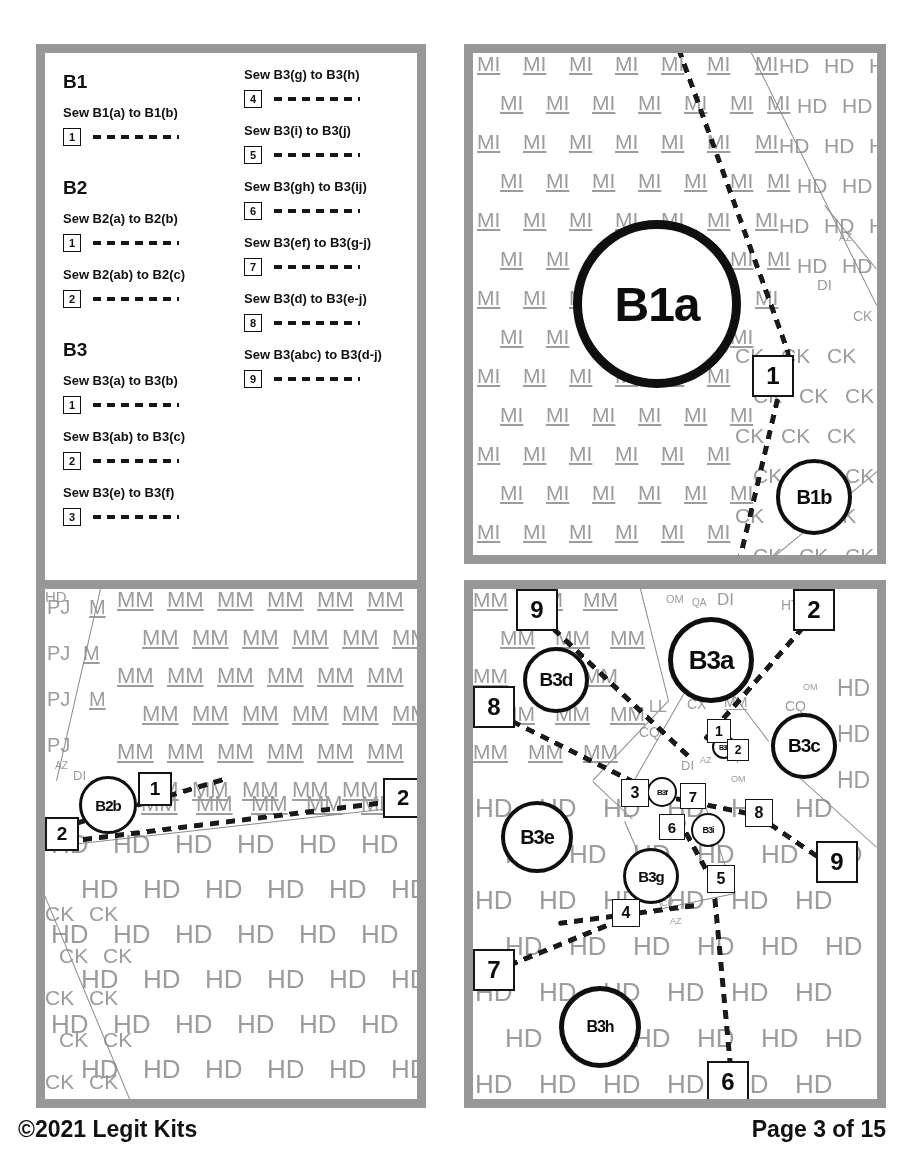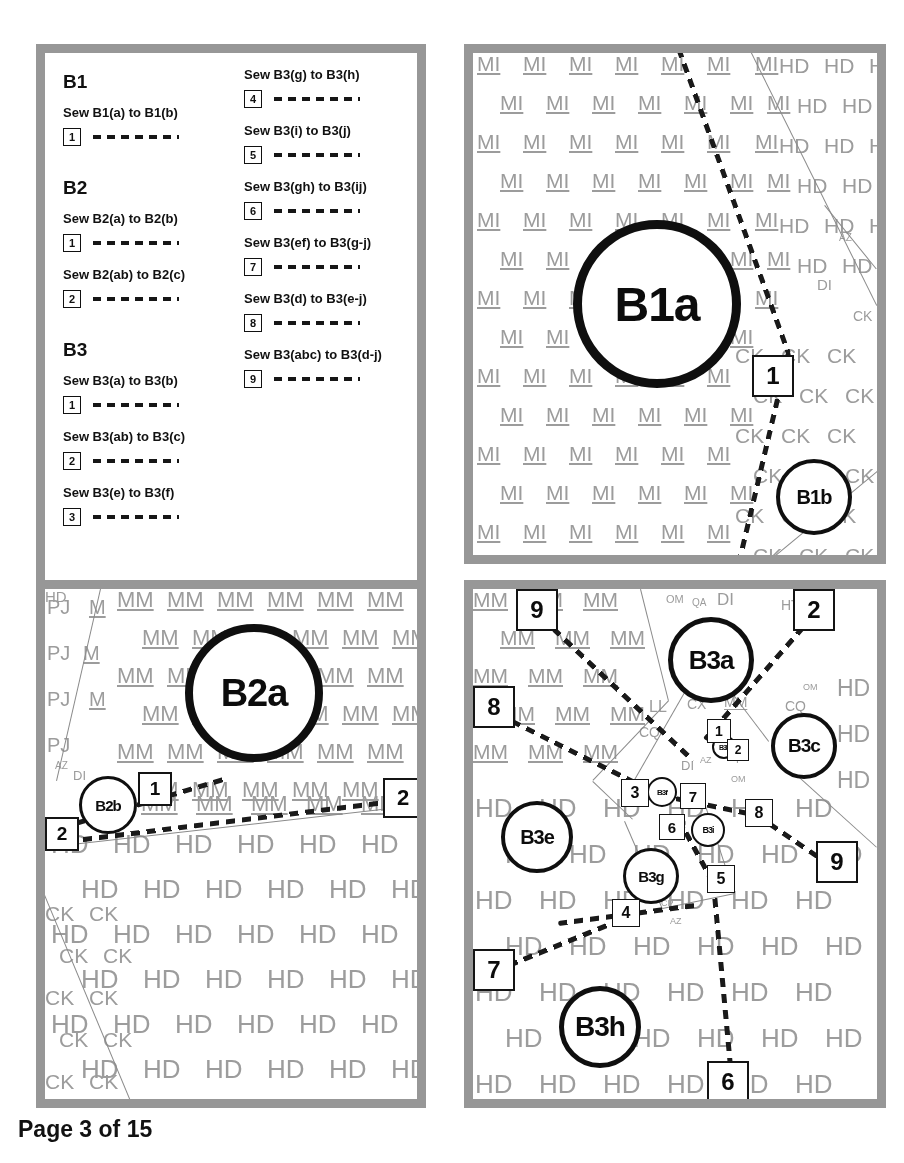--- a/index.html
+++ b/index.html
@@ -346,21 +346,20 @@
       <span class="bg-code" style="left: 0px; top: 482px; font-size: 21px;">CK</span>
       <span class="bg-code" style="left: 44px; top: 482px; font-size: 21px;">CK</span>
       <span class="bg-code" style="left: 0px; top: 0px; font-size: 15px;">HD</span>
       <span class="bg-code" style="left: 10px; top: 172px; font-size: 10px;">AZ</span>
       <span class="bg-code" style="left: 28px; top: 180px; font-size: 13px;">DI</span>
       <div class="seam" style="left: 56px; top: 0px; width: 196.977px; transform: rotate(1.79607rad);"></div>
       <div class="seam" style="left: 0px; top: 258px; width: 374.363px; transform: rotate(-0.112427rad);"></div>
       <div class="seam" style="left: 0px; top: 306px; width: 223.231px; transform: rotate(1.17532rad);"></div>
       <div class="stitch" style="left: 6px; top: 252px; width: 352.632px; transform: rotate(-0.122245rad);"></div>
       <div class="stitch" style="left: 30px; top: 232px; width: 154.402px; transform: rotate(-0.288975rad);"></div>
-      <div class="piece-circle" style="left: 140px; top: 35px; width: 122px; height: 122px; border-width: 8px; font-size: 38px;">B2a</div>
       <div class="piece-circle" style="left: 34px; top: 187px; width: 52px; height: 52px; border-width: 3px; font-size: 15px;">B2b</div>
       <div class="seam-num" style="left: 93px; top: 183px; width: 30px; height: 30px; border-width: 2.5px; font-size: 19px;">1</div>
       <div class="seam-num" style="left: 0px; top: 228px; width: 30px; height: 30px; border-width: 2.5px; font-size: 19px;">2</div>
       <div class="seam-num" style="left: 338px; top: 189px; width: 36px; height: 36px; border-width: 2.5px; font-size: 22px;">2</div>
     </div>
   <div class="panel diagram" id="panel-b3">
       <span class="bg-code u" style="left: 0px; top: 0px; font-size: 21px;">MM</span>
       <span class="bg-code u" style="left: 55px; top: 0px; font-size: 21px;">MM</span>
       <span class="bg-code u" style="left: 110px; top: 0px; font-size: 21px;">MM</span>
       <span class="bg-code u" style="left: 27px; top: 38px; font-size: 21px;">MM</span>
@@ -450,39 +449,41 @@
       <div class="stitch" style="left: 82px; top: 38px; width: 192.416px; transform: rotate(0.755995rad);"></div>
       <div class="stitch" style="left: 332px; top: 40px; width: 148.822px; transform: rotate(2.28963rad);"></div>
       <div class="stitch" style="left: 40px; top: 130px; width: 152.053px; transform: rotate(0.463648rad);"></div>
       <div class="stitch" style="left: 188px; top: 204px; width: 99.0404px; transform: rotate(0.203336rad);"></div>
       <div class="stitch" style="left: 285px; top: 224px; width: 76.2758px; transform: rotate(0.598911rad);"></div>
       <div class="stitch" style="left: 35px; top: 374px; width: 122.004px; transform: rotate(-0.386595rad);"></div>
       <div class="stitch" style="left: 85px; top: 332px; width: 138.177px; transform: rotate(-0.130639rad);"></div>
       <div class="stitch" style="left: 255px; top: 478px; width: 183.788px; transform: rotate(-1.66343rad);"></div>
       <div class="stitch" style="left: 238px; top: 295px; width: 64.8845px; transform: rotate(-2.06891rad);"></div>
       <div class="piece-circle" style="left: 195px; top: 28px; width: 76px; height: 76px; border-width: 5px; font-size: 26px;">B3a</div>
+      <div class="piece-circle" style="left: 50px; top: 58px; width: 58px; height: 58px; border-width: 4px; font-size: 19px;">B3d</div>
       <div class="piece-circle" style="left: 298px; top: 124px; width: 58px; height: 58px; border-width: 4px; font-size: 19px;">B3c</div>
       <div class="piece-circle" style="left: 239px; top: 146px; width: 20px; height: 20px; border-width: 2px; font-size: 7px;">B3b</div>
       <div class="piece-circle" style="left: 28px; top: 212px; width: 64px; height: 64px; border-width: 4px; font-size: 20px;">B3e</div>
       <div class="piece-circle" style="left: 174px; top: 188px; width: 26px; height: 26px; border-width: 2px; font-size: 8px;">B3f</div>
       <div class="piece-circle" style="left: 218px; top: 224px; width: 30px; height: 30px; border-width: 2px; font-size: 9px;">B3i</div>
       <div class="piece-circle" style="left: 150px; top: 259px; width: 50px; height: 50px; border-width: 3px; font-size: 15px;">B3g</div>
-      <div class="piece-circle" style="left: 86px; top: 397px; width: 72px; height: 72px; border-width: 5px; font-size: 28px;">B3h</div>
+      <div class="piece-circle" style="left: 86px; top: 397px; width: 72px; height: 72px; border-width: 5px; font-size: 16px;">B3h</div>
       <div class="seam-num" style="left: 43px; top: 0px; width: 38px; height: 38px; border-width: 2.5px; font-size: 24px;">9</div>
       <div class="seam-num" style="left: 320px; top: 0px; width: 38px; height: 38px; border-width: 2.5px; font-size: 24px;">2</div>
       <div class="seam-num" style="left: 0px; top: 97px; width: 38px; height: 38px; border-width: 2.5px; font-size: 24px;">8</div>
       <div class="seam-num" style="left: 234px; top: 130px; width: 22px; height: 22px; border-width: 1.5px; font-size: 14px;">1</div>
       <div class="seam-num" style="left: 254px; top: 150px; width: 20px; height: 20px; border-width: 1.5px; font-size: 12px;">2</div>
       <div class="seam-num" style="left: 148px; top: 190px; width: 26px; height: 26px; border-width: 1.5px; font-size: 16px;">3</div>
       <div class="seam-num" style="left: 207px; top: 194px; width: 24px; height: 24px; border-width: 1.5px; font-size: 15px;">7</div>
       <div class="seam-num" style="left: 186px; top: 225px; width: 24px; height: 24px; border-width: 1.5px; font-size: 15px;">6</div>
       <div class="seam-num" style="left: 272px; top: 210px; width: 26px; height: 26px; border-width: 1.5px; font-size: 16px;">8</div>
       <div class="seam-num" style="left: 343px; top: 252px; width: 38px; height: 38px; border-width: 2.5px; font-size: 24px;">9</div>
       <div class="seam-num" style="left: 234px; top: 276px; width: 26px; height: 26px; border-width: 1.5px; font-size: 16px;">5</div>
       <div class="seam-num" style="left: 139px; top: 310px; width: 26px; height: 26px; border-width: 1.5px; font-size: 16px;">4</div>
       <div class="seam-num" style="left: 0px; top: 360px; width: 38px; height: 38px; border-width: 2.5px; font-size: 24px;">7</div>
       <div class="seam-num" style="left: 234px; top: 472px; width: 38px; height: 38px; border-width: 2.5px; font-size: 24px;">6</div>
     </div>
 
   <div class="footer">
+    <span>©2021 Legit Kits</span>
     <span>Page 3 of 15</span>
   </div>
 </div>
 
 </body></html>

